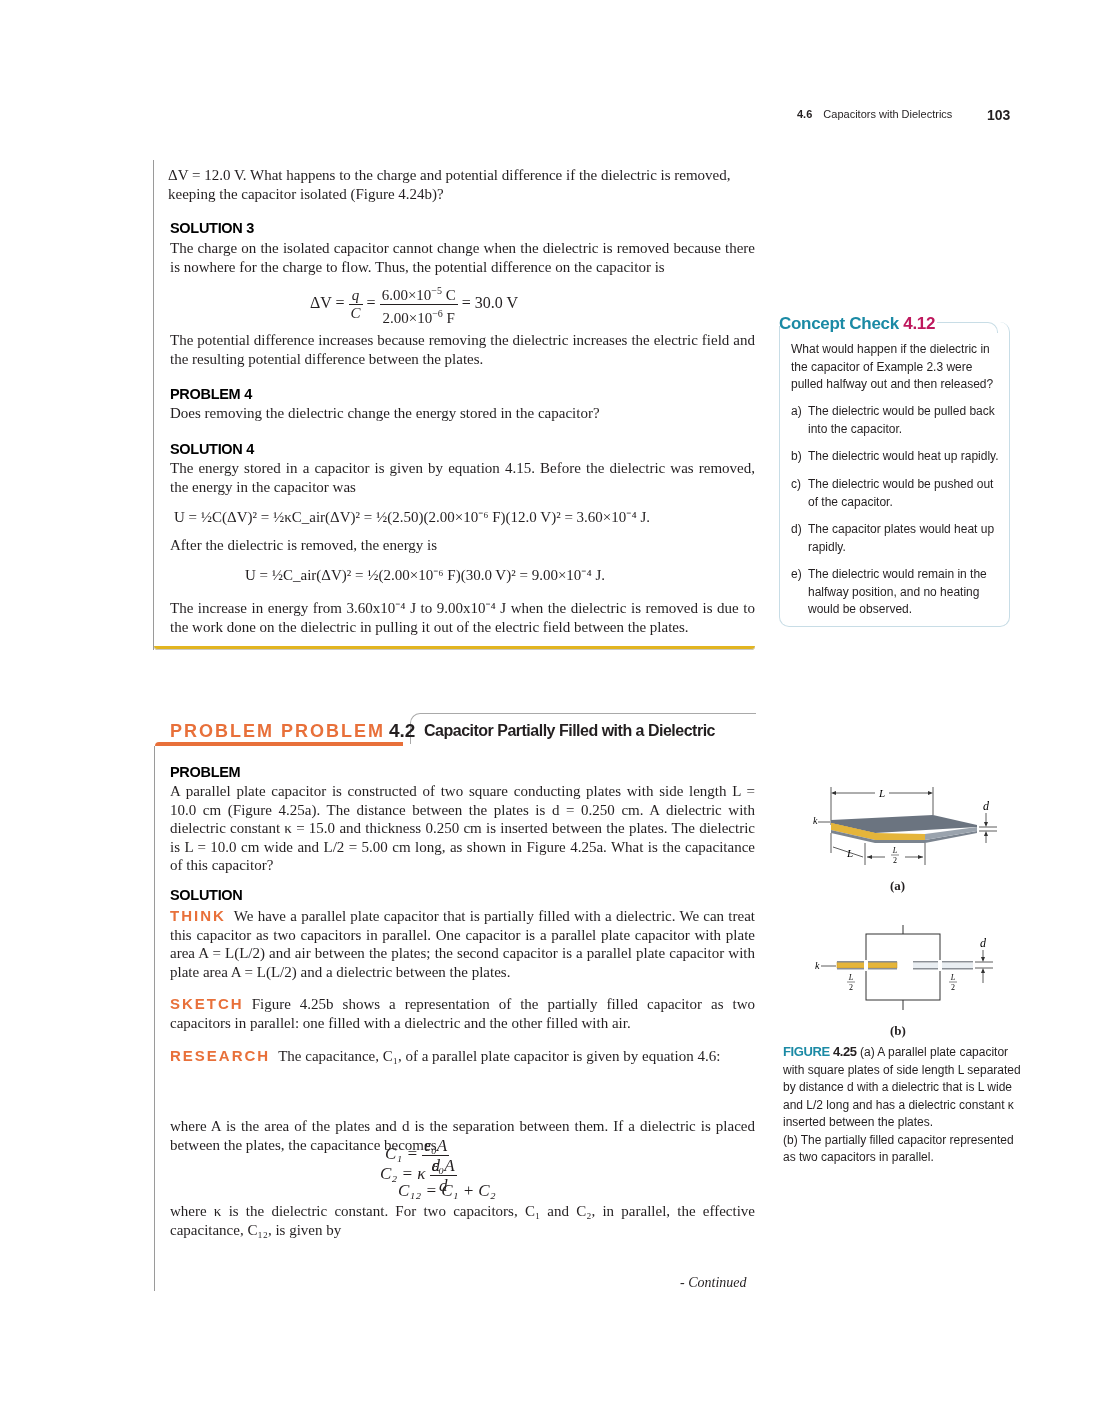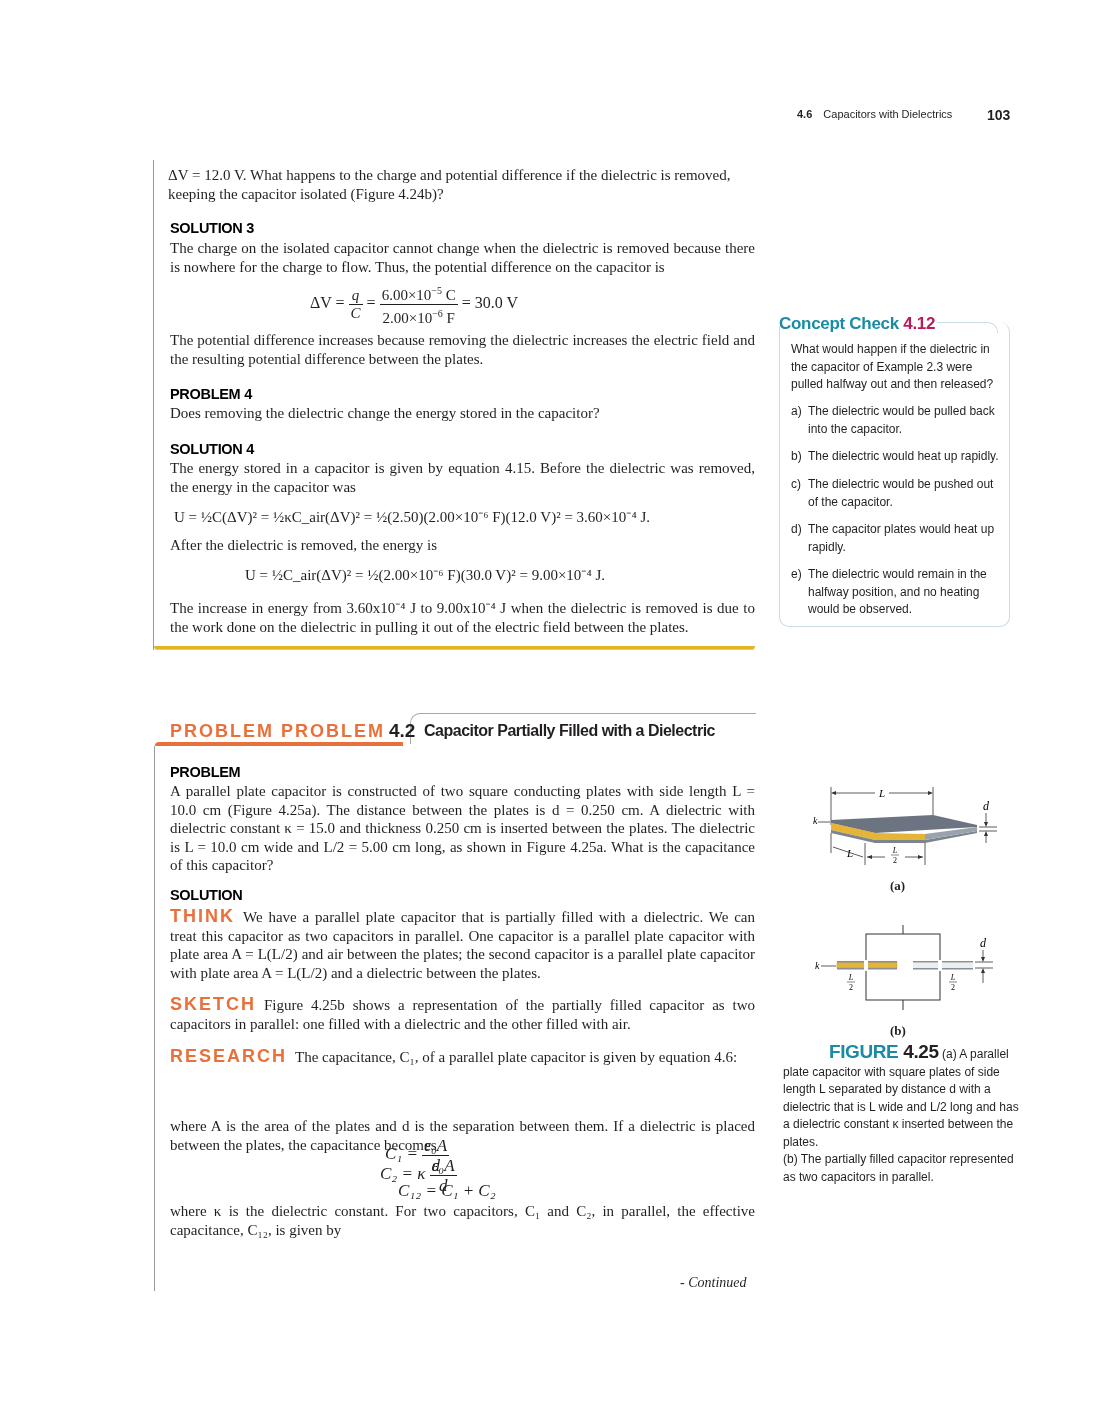--- a/index.html
+++ b/index.html
@@ -8,21 +8,21 @@
     .abs { position:absolute; }
 
     
     .run-head { top:108px; left:797px; font-size:11px; font-family:"Liberation Sans", sans-serif; color:#231f20; }
     .run-head .sec { font-weight:bold; margin-right:8px; }
     .page-num { top:107px; left:987px; font-size:14px; font-weight:bold; font-family:"Liberation Sans", sans-serif; }
 
     
     .col { left:170px; width:585px; font-family:"Liberation Serif", serif; font-size:15px; line-height:19px; text-align:justify; }
     .head-teal { color:#000000; font-family:"Liberation Sans", sans-serif; font-weight:bold; font-size:14.5px; letter-spacing:-0.3px; }
-    .orange-cap { color:#e8703a; font-family:"Liberation Sans", sans-serif; font-weight:bold; font-size:18px; letter-spacing:2px; margin-right:8px; }
+    .orange-cap { color:#e8703a; font-family:"Liberation Sans", sans-serif; font-weight:bold; font-size:15px; letter-spacing:2px; margin-right:8px; }
     .eq { font-family:"Liberation Serif", serif; font-size:16px; position:absolute; white-space:nowrap; }
     .eq i { font-style:italic; }
     .frac { display:inline-block; vertical-align:middle; text-align:center; font-size:15px; line-height:17px; }
     .frac .num { display:block; border-bottom:1px solid #231f20; padding:0 2px; }
     .frac .den { display:block; padding:0 2px; }
     sup, sub { font-size:10px; }
 
     
     .ex-box-left { left:153px; top:160px; width:1px; height:490px; background:#9a9a9a; }
     .ex-box-bottom { left:154px; top:646px; width:601px; height:4px; background:#e2b520; border-radius:0 0 6px 6px; box-shadow:0 -1px 0 #c9c9c9 inset; }
@@ -41,21 +41,21 @@
     .sp-title { left:170px; top:720px; font-family:"Liberation Sans", sans-serif; font-weight:bold; font-size:18px; color:#e8703a; letter-spacing:2px; }
     .sp-title .num { color:#231f20; letter-spacing:0; margin-left:4px; font-size:19px; }
     .sp-orange-bar { left:155px; top:742px; width:248px; height:4px; background:#e8703a; border-radius:8px 0 0 0; }
     .sp-tab-line { left:410px; top:713px; width:345px; height:30px; border-top:1.5px solid #a9a9a9; border-left:1.5px solid #a9a9a9; border-radius:10px 0 0 0; }
     .sp-subtitle { left:424px; top:722px; font-family:"Liberation Sans", sans-serif; font-weight:bold; font-size:16px; color:#231f20; letter-spacing:-0.5px; }
     .sp-left-line { left:154px; top:746px; width:1px; height:545px; background:#9a9a9a; border-radius:0; }
 
     
     .fig-label { font-family:"Liberation Serif", serif; font-size:13px; font-weight:bold; }
     .fig-caption { left:783px; top:1043px; width:240px; font-family:"Liberation Sans", sans-serif; font-size:12px; line-height:17.5px; color:#231f20; }
-    .fig-caption .fig-head { color:#1b8aa5; font-weight:bold; font-size:19px; letter-spacing:-0.4px;margin-left:46px; }
+    .fig-caption .fig-head { color:#1b8aa5; font-weight:bold; font-size:13px; letter-spacing:-0.4px; }
     .fig-caption .fig-head .num { color:#231f20; }
     .continued { left:680px; top:1275px; font-family:"Liberation Serif", serif; font-style:italic; font-size:14px; }
   </style>
 </head>
 <body>
 
 <div class="abs run-head">
   <span class="sec">4.6</span>
   <span>Capacitors with Dielectrics</span>
 </div>

